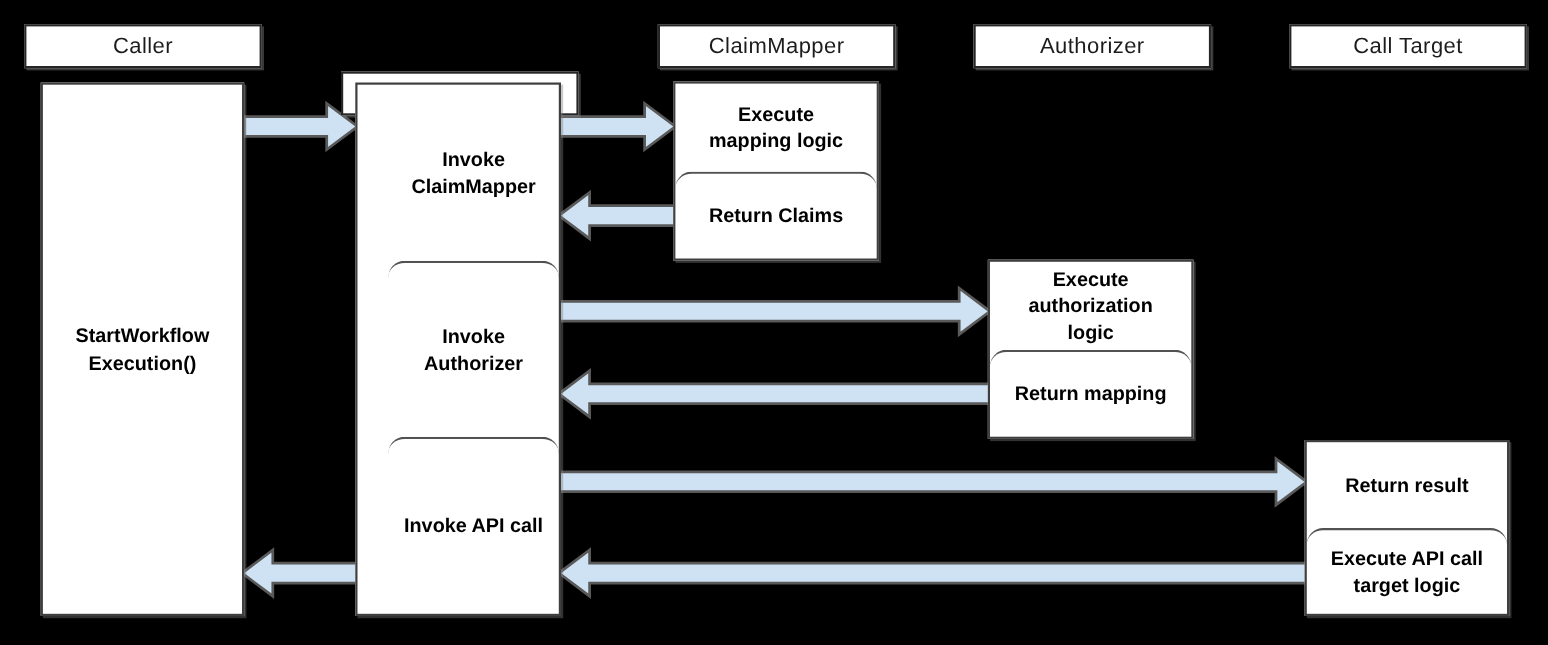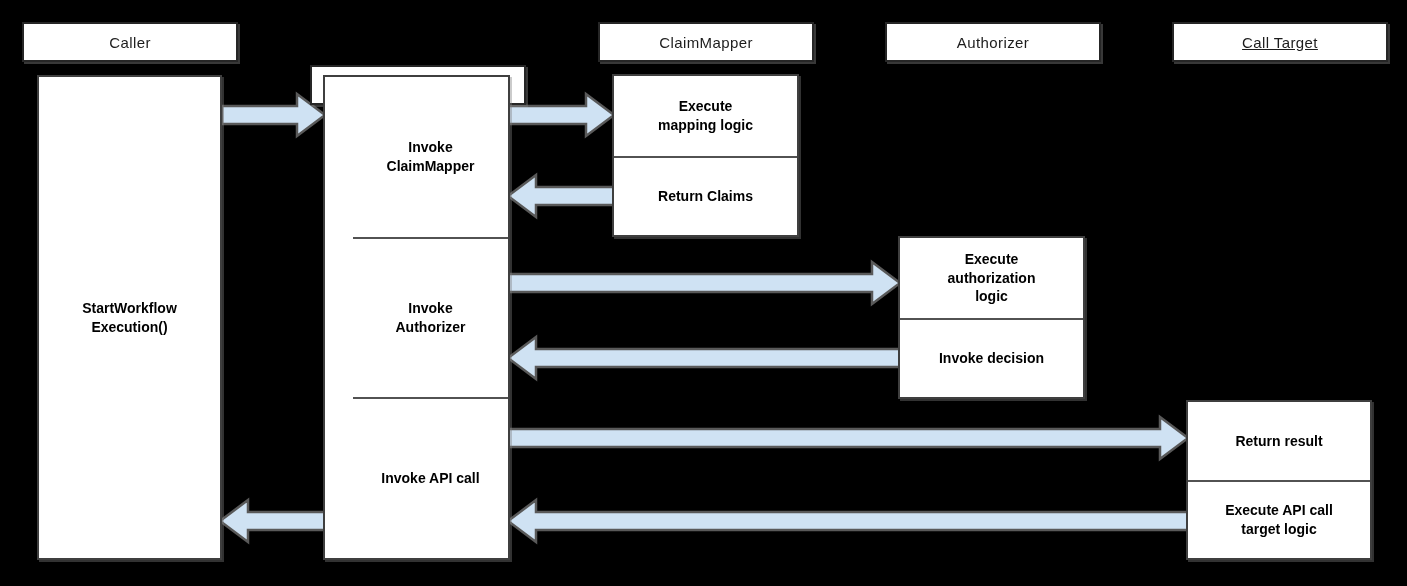--- a/index.html
+++ b/index.html
@@ -11,34 +11,34 @@
   html,body{background:var(--background);}
   body{font-family:"Liberation Sans","DejaVu Sans",sans-serif;}
   .stage{position:relative;width:1407px;height:586px;background:var(--background);overflow:hidden;}
   .arrow-layer{position:absolute;left:0;top:0;width:1407px;height:586px;}
   .arrow{fill:var(--arrow_fill);stroke:var(--arrow_stroke);stroke-width:2.5;stroke-linejoin:miter;}
   .header{
     position:absolute;top:22px;height:40px;width:216px;
     background:var(--box_fill);border:2.5px solid #262626;
     box-shadow:2px 2px 0 rgba(125,125,125,0.45);
     display:flex;align-items:center;justify-content:center;
-    font-size:15px;font-weight:400;letter-spacing:0.4px;color:var(--header_text);
+    font-size:20px;font-weight:400;letter-spacing:0.4px;color:var(--header_text);
   }
   .act{
     position:absolute;background:var(--box_fill);
     border:2.5px solid var(--box_border);
     box-shadow:2px 2px 0 rgba(125,125,125,0.40);
     display:flex;flex-direction:column;
   }
   .seg{
     display:flex;align-items:center;justify-content:center;text-align:center;
-    white-space:pre-line;font-weight:700;font-size:14px;line-height:1.35;color:var(--text);
+    white-space:pre-line;font-weight:700;font-size:18px;line-height:1.35;color:var(--text);
     flex:0 0 auto;
   }
-  .seg + .seg{border-top:2.5px solid var(--divider);}
+  .seg + .seg{border-top:2.5px solid var(--divider);border-radius:15px;}
   .seg.grow{flex:1 1 auto;}
 </style>
 </head>
 <body>
 
 <div class="stage">
 
   <svg class="arrow-layer" viewBox="0 0 1407 586" width="1407" height="586">
     <polygon class="arrow" points="222,106 297,106 297,94 325,115 297,136 297,124 222,124"></polygon>
     <polygon class="arrow" points="508,106 586,106 586,94 614,115 586,136 586,124 508,124"></polygon>
@@ -47,21 +47,21 @@
     <polygon class="arrow" points="900,349 536,349 536,337 508,358 536,379 536,367 900,367"></polygon>
     <polygon class="arrow" points="508,429 1160,429 1160,417 1188,438 1160,459 1160,447 508,447"></polygon>
     <polygon class="arrow" points="1188,512 536,512 536,500 508,521 536,542 536,530 1188,530"></polygon>
     <polygon class="arrow" points="325,512 248,512 248,500 220,521 248,542 248,530 325,530"></polygon>
   </svg>
 
   <div class="header" style="left:22px;">Caller</div>
   <div class="header" style="left:310px;margin-top:43px;">Frontend</div>
   <div class="header" style="left:598px;">ClaimMapper</div>
   <div class="header" style="left:885px;">Authorizer</div>
-  <div class="header" style="left:1172px;text-decoration:underline;">Call Target</div>
+  <div class="header" style="left:1172px;">Call Target</div>
 
   <div class="act" style="left:37px;top:75px;width:185px;height:485px;align-items:center;">
     <div class="seg grow">StartWorkflow
 Execution()</div>
   </div>
 
   <div class="act" style="left:323px;top:75px;width:187px;height:485px;padding-left:28px;">
     <div class="seg" style="height:160px;">Invoke
 ClaimMapper</div>
     <div class="seg" style="height:160px;">Invoke
@@ -72,21 +72,21 @@
   <div class="act" style="left:612px;top:74px;width:187px;height:163px;">
     <div class="seg" style="height:80px;">Execute
 mapping logic</div>
     <div class="seg grow">Return Claims</div>
   </div>
 
   <div class="act" style="left:898px;top:236px;width:187px;height:163px;">
     <div class="seg" style="height:80px;">Execute
 authorization
 logic</div>
-    <div class="seg grow">Invoke decision</div>
+    <div class="seg grow">Return mapping</div>
   </div>
 
   <div class="act" style="left:1186px;top:400px;width:186px;height:160px;">
     <div class="seg grow">Return result</div>
     <div class="seg" style="height:78px;">Execute API call
 target logic</div>
   </div>
 
 </div>
 

